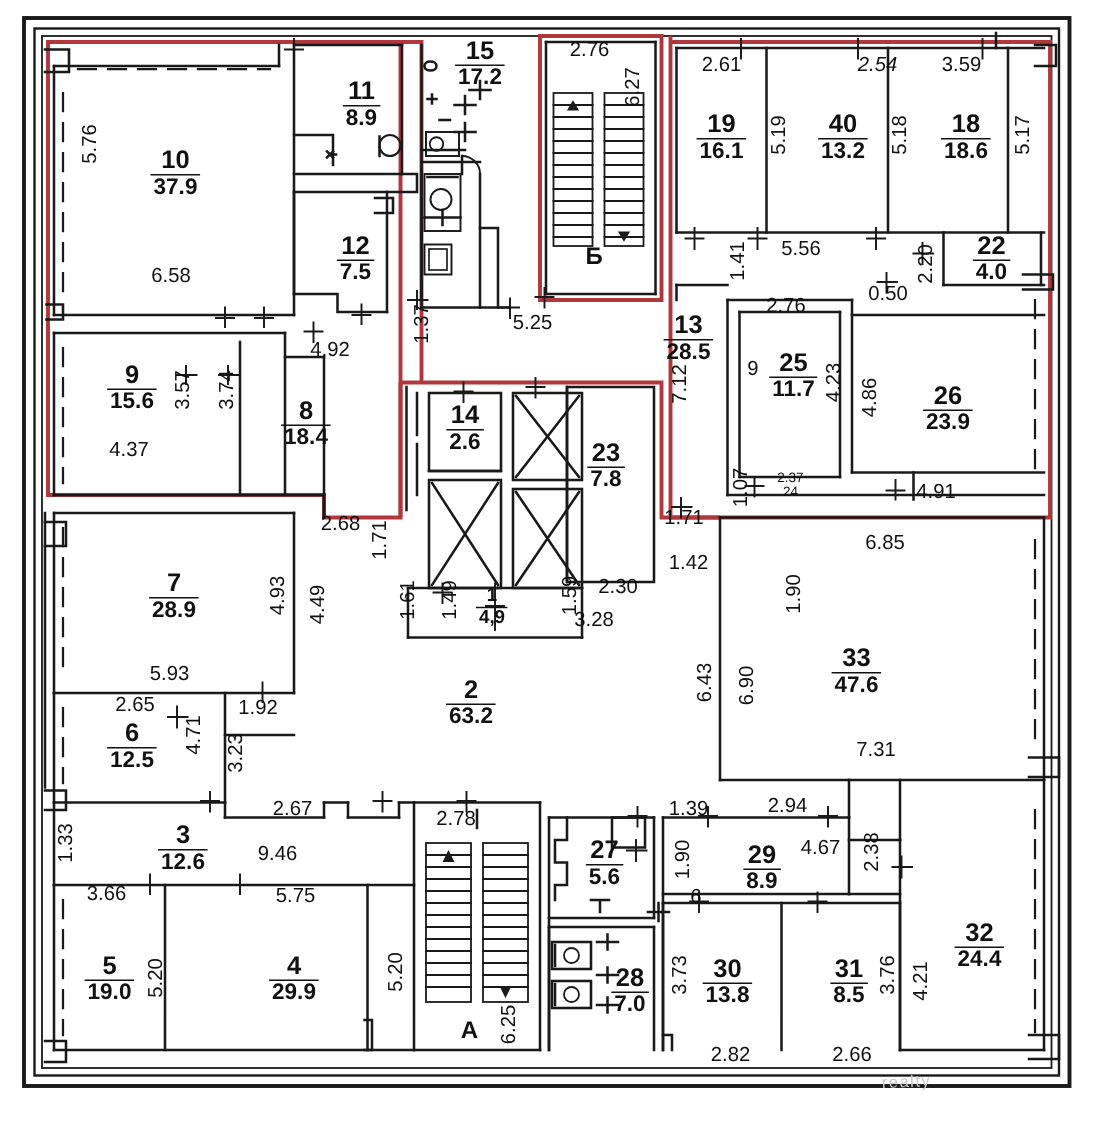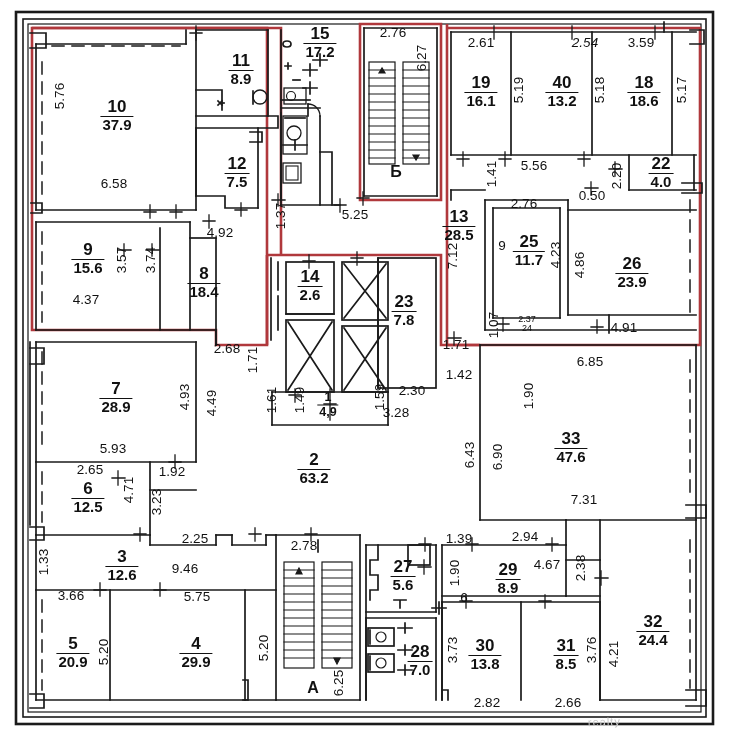--- a/index.html
+++ b/index.html
@@ -349,21 +349,21 @@
       <div class="lbl room-lbl" style="left: 122px; top: 565px;">
         <span class="num">3</span>
         <span class="area">12.6</span>
       </div>
       <div class="lbl room-lbl" style="left: 196px; top: 652px;">
         <span class="num">4</span>
         <span class="area">29.9</span>
       </div>
       <div class="lbl room-lbl" style="left: 73px; top: 652px;">
         <span class="num">5</span>
-        <span class="area">20.9</span>
+        <span class="area">19.0</span>
       </div>
       <div class="lbl room-lbl" style="left: 88px; top: 497px;">
         <span class="num">6</span>
         <span class="area">12.5</span>
       </div>
       <div class="lbl room-lbl" style="left: 116px; top: 397px;">
         <span class="num">7</span>
         <span class="area">28.9</span>
       </div>
       <div class="lbl room-lbl" style="left: 204px; top: 282px;">
@@ -498,21 +498,21 @@
       <div class="lbl dim v" style="left: 470px; top: 455px;">6.43</div>
       <div class="lbl dim v" style="left: 498px; top: 457px;">6.90</div>
       <div class="lbl dim" style="left: 584px; top: 500px;">7.31</div>
       <div class="lbl dim v" style="left: 185px; top: 397px;">4.93</div>
       <div class="lbl dim v" style="left: 212px; top: 403px;">4.49</div>
       <div class="lbl dim" style="left: 113px; top: 449px;">5.93</div>
       <div class="lbl dim" style="left: 90px; top: 470px;">2.65</div>
       <div class="lbl dim" style="left: 172px; top: 472px;">1.92</div>
       <div class="lbl dim v" style="left: 129px; top: 490px;">4.71</div>
       <div class="lbl dim v" style="left: 157px; top: 502px;">3.23</div>
-      <div class="lbl dim" style="left: 195px; top: 539px;">2.25</div>
+      <div class="lbl dim" style="left: 195px; top: 539px;">2.67</div>
       <div class="lbl dim v" style="left: 44px; top: 562px;">1.33</div>
       <div class="lbl dim" style="left: 185px; top: 569px;">9.46</div>
       <div class="lbl dim" style="left: 71px; top: 596px;">3.66</div>
       <div class="lbl dim" style="left: 197px; top: 597px;">5.75</div>
       <div class="lbl dim v" style="left: 104px; top: 652px;">5.20</div>
       <div class="lbl dim v" style="left: 264px; top: 648px;">5.20</div>
       <div class="lbl dim v" style="left: 339px; top: 683px;">6.25</div>
       <div class="lbl dim" style="left: 304px; top: 546px;">2.78</div>
       <div class="lbl dim" style="left: 459px; top: 539px;">1.39</div>
       <div class="lbl dim" style="left: 525px; top: 537px;">2.94</div>

